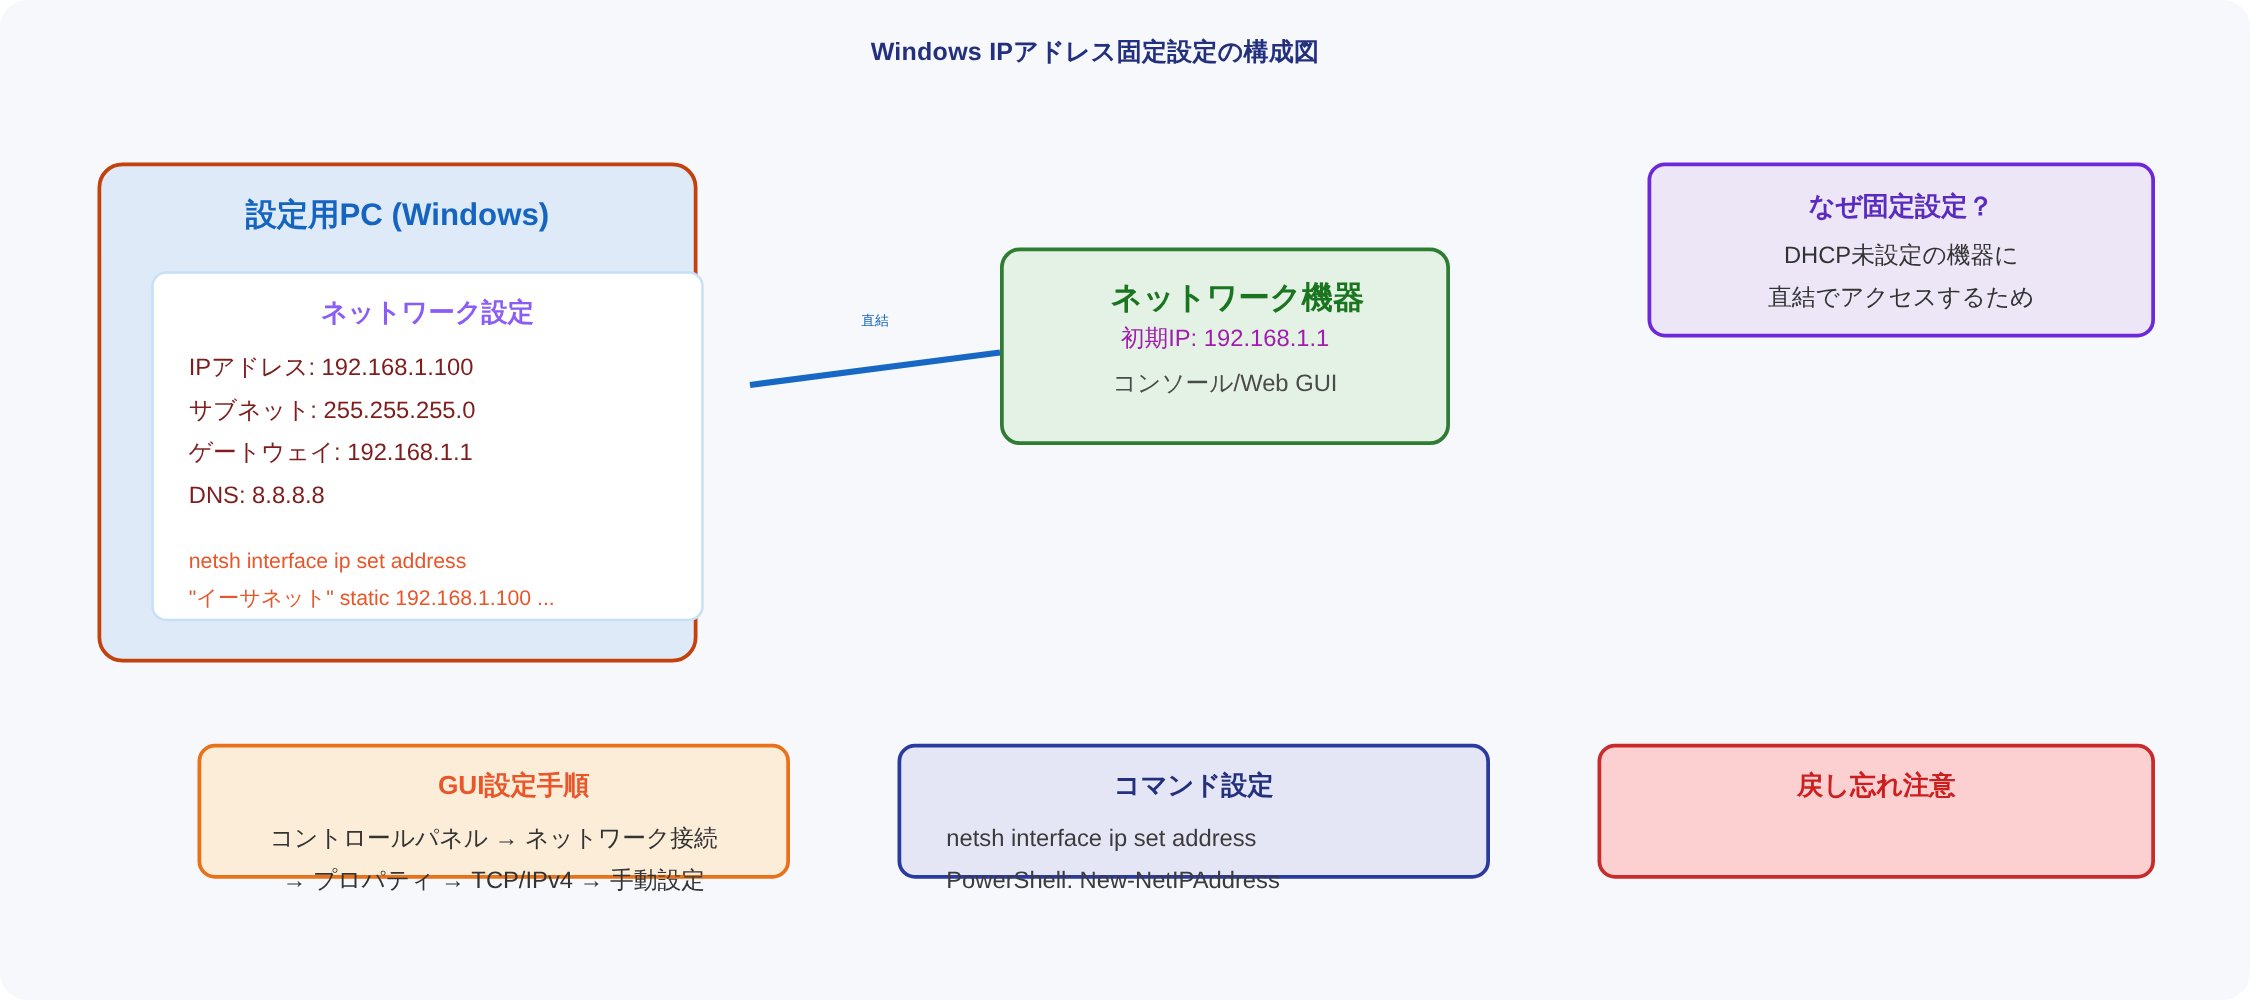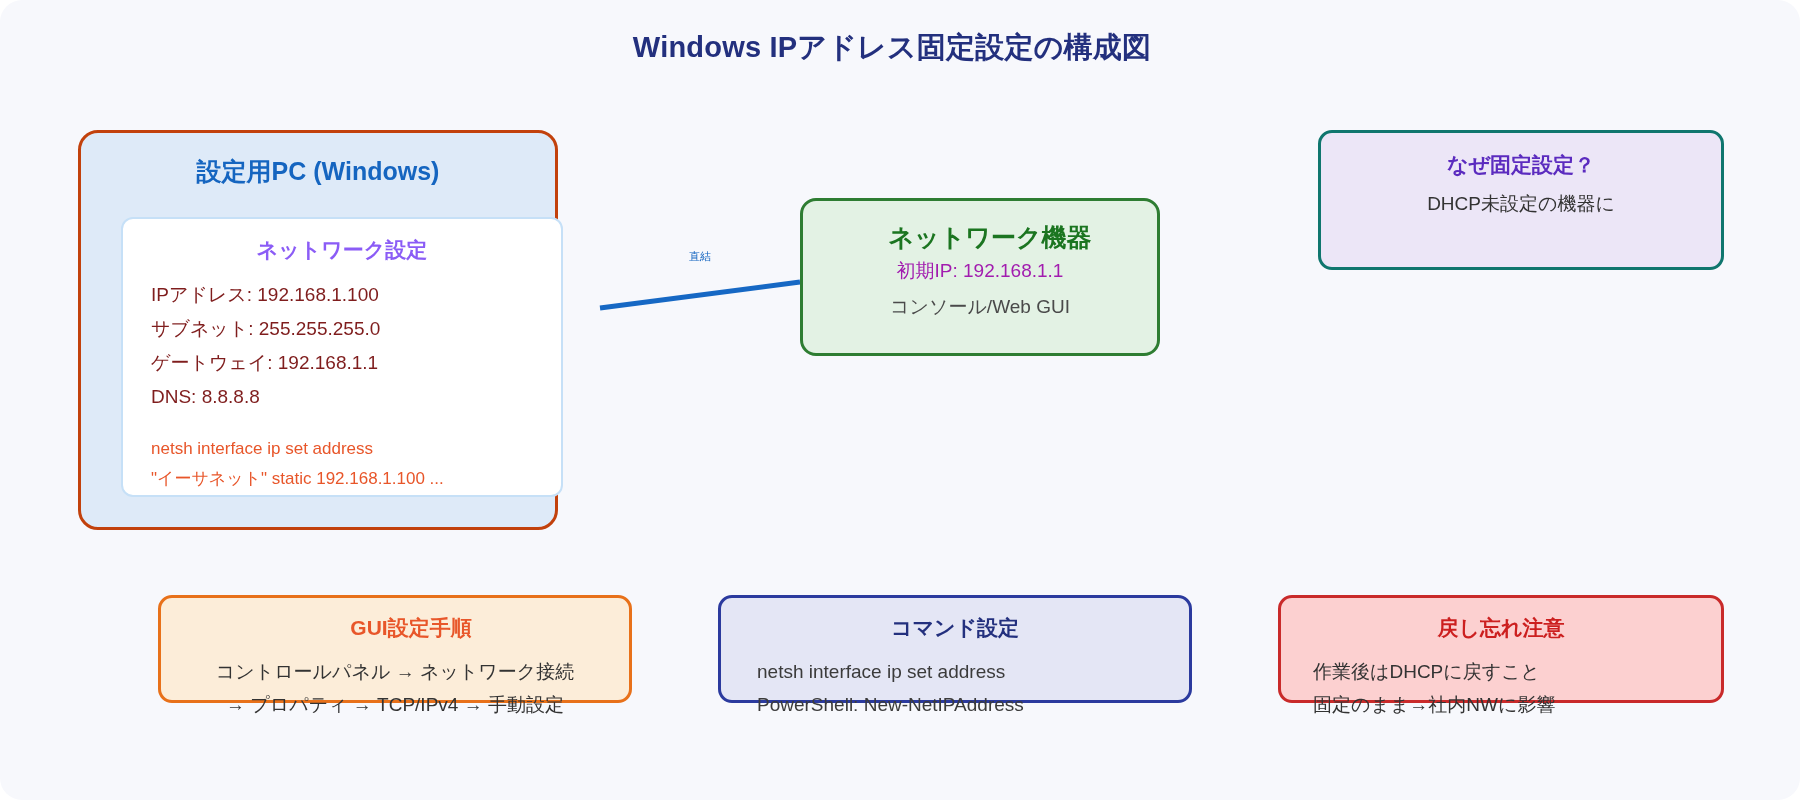--- a/index.html
+++ b/index.html
@@ -19,25 +19,25 @@
     width: 1800px;
     height: 800px;
     background: #f7f8fc;
     border-radius: 22px;
     overflow: hidden;
   }
 
   
   #diagram-title {
     position: absolute;
-    left: 16px;
+    left: 0;
     top: 28px;
     width: 1752px;
     text-align: center;
-    font-size: 29px;
+    font-size: 20px;
     font-weight: bold;
     color: #23307e;
     letter-spacing: 0.2px;
   }
 
   
   .node {
     position: absolute;
     box-sizing: border-box;
     border-radius: 14px;
@@ -142,21 +142,21 @@
     color: #1565c0;
   }
 
   
   #why-node {
     left: 1318px;
     top: 130px;
     width: 406px;
     height: 140px;
     background: #ece6f7;
-    border: 3px solid #0f766e;
+    border: 3px solid #6d28d9;
     border-radius: 14px;
   }
   #why-node-title {
     margin-top: 18px;
     font-size: 21px;
     color: #5b2bbf;
   }
   .why-line {
     margin-top: 12px;
     font-size: 19px;
@@ -250,39 +250,36 @@
 
   <div class="node" id="device-node">
     <div class="node-title" id="device-node-title">ネットワーク機器</div>
     <div class="node-line device-line">初期IP: 192.168.1.1</div>
     <div class="node-line device-line sub">コンソール/Web GUI</div>
   </div>
 
   <div class="node" id="why-node">
     <div class="node-title" id="why-node-title">なぜ固定設定？</div>
     <div class="node-line why-line">DHCP未設定の機器に</div>
+    <div class="node-line why-line second">直結でアクセスするため</div>
   </div>
 
   <div class="node bottom-node" id="gui-node">
     <div class="node-title bottom-title">GUI設定手順</div>
     <div class="bottom-body">
       <div>コントロールパネル → ネットワーク接続</div>
       <div>→ プロパティ → TCP/IPv4 → 手動設定</div>
     </div>
   </div>
 
   <div class="node bottom-node" id="cmd-node">
     <div class="node-title bottom-title">コマンド設定</div>
     <div class="bottom-body">
       <div>netsh interface ip set address</div>
       <div>PowerShell: New-NetIPAddress</div>
     </div>
   </div>
 
   <div class="node bottom-node" id="warn-node">
     <div class="node-title bottom-title">戻し忘れ注意</div>
-    <div class="bottom-body">
-      <div>作業後はDHCPに戻すこと</div>
-      <div>固定のまま→社内NWに影響</div>
-    </div>
   </div>
 
 </div>
 
 </body></html>

